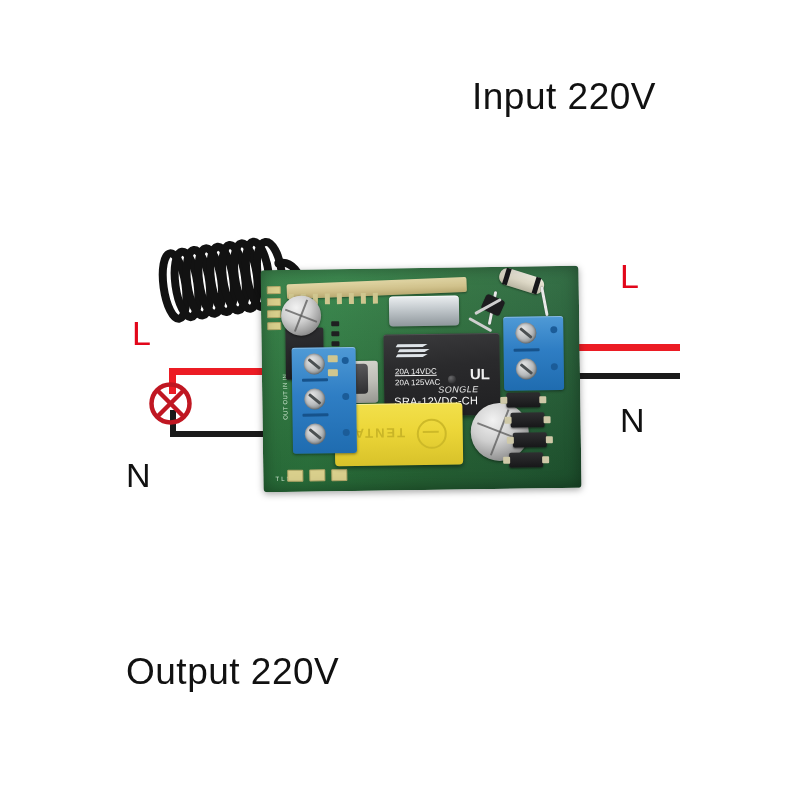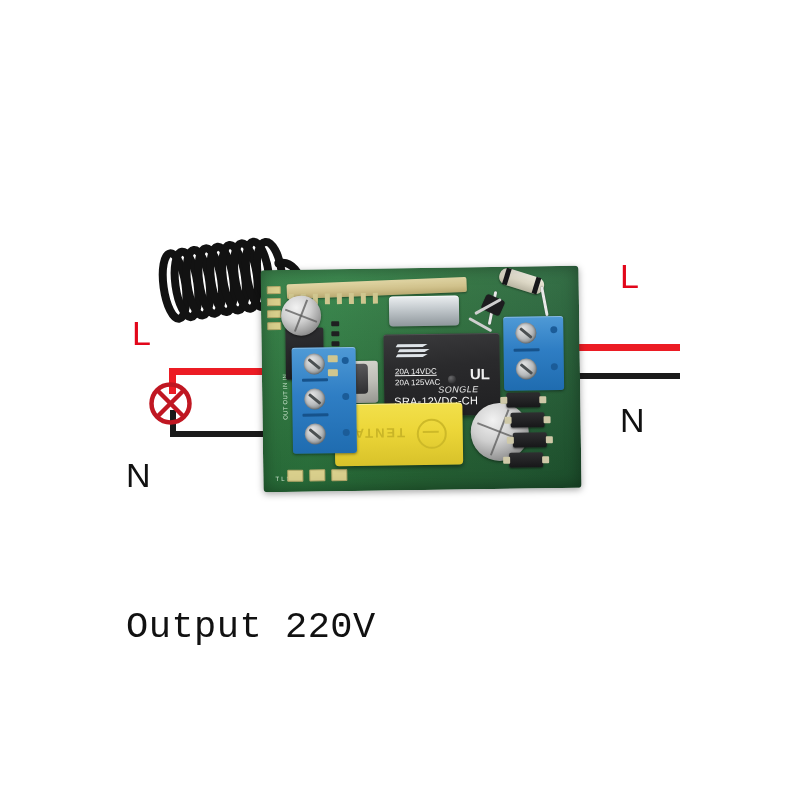--- a/index.html
+++ b/index.html
@@ -25,25 +25,24 @@
     white-space: nowrap;
     line-height: 1;
   }
   .lbl-input {
     left: 472px; top: 78px;
     font-size: 37px;
     color: #111111;
     letter-spacing: .5px;
   }
   .lbl-output {
-    left: 126px; top: 609px;
+    left: 126px; top: 653px;
     font-size: 37px;
     color: #111111;
     letter-spacing: .5px;
-    font-family: Liberation Mono, monospace;
   }
   .lbl-L-left {
     left: 132px; top: 316px;
     font-size: 34px;
     color: #e2061a;
     font-weight: 500;
   }
   .lbl-N-left {
     left: 126px; top: 458px;
     font-size: 34px;
@@ -333,20 +332,21 @@
     border-radius: 2px;
     box-shadow: 0 0 1px rgba(0,0,0,.6);
   }
   .lead-dk { background:#1d1d1f; }
 </style>
 </head>
 <body>
 
 <div id="stage">
 
+  <div class="lbl lbl-input">Input 220V</div>
   <div class="lbl lbl-output">Output 220V</div>
 
   <div class="lbl lbl-L-left">L</div>
   <div class="lbl lbl-N-left">N</div>
   <div class="lbl lbl-L-right">L</div>
   <div class="lbl lbl-N-right">N</div>
 
   <div class="wire w-red wire-red-left-h"></div>
   <div class="wire w-red wire-red-left-v"></div>
   <div class="wire w-blk wire-blk-left-v"></div>

